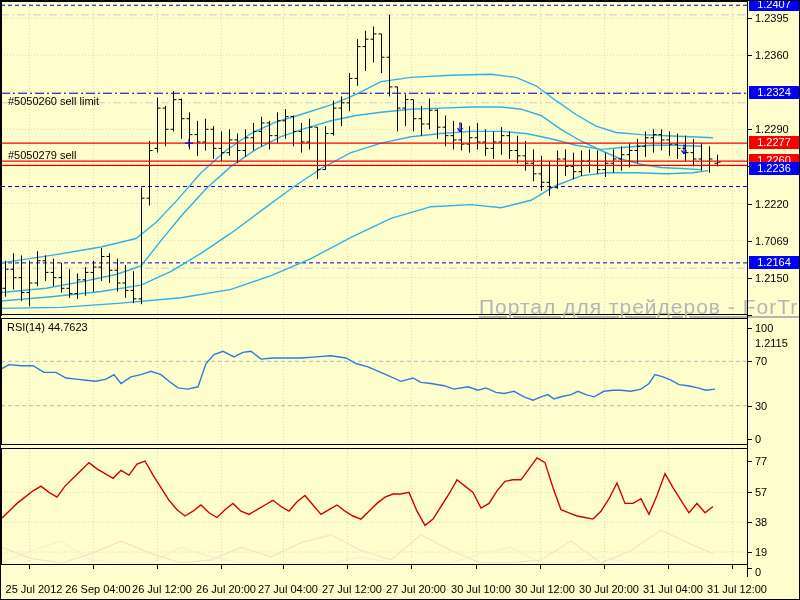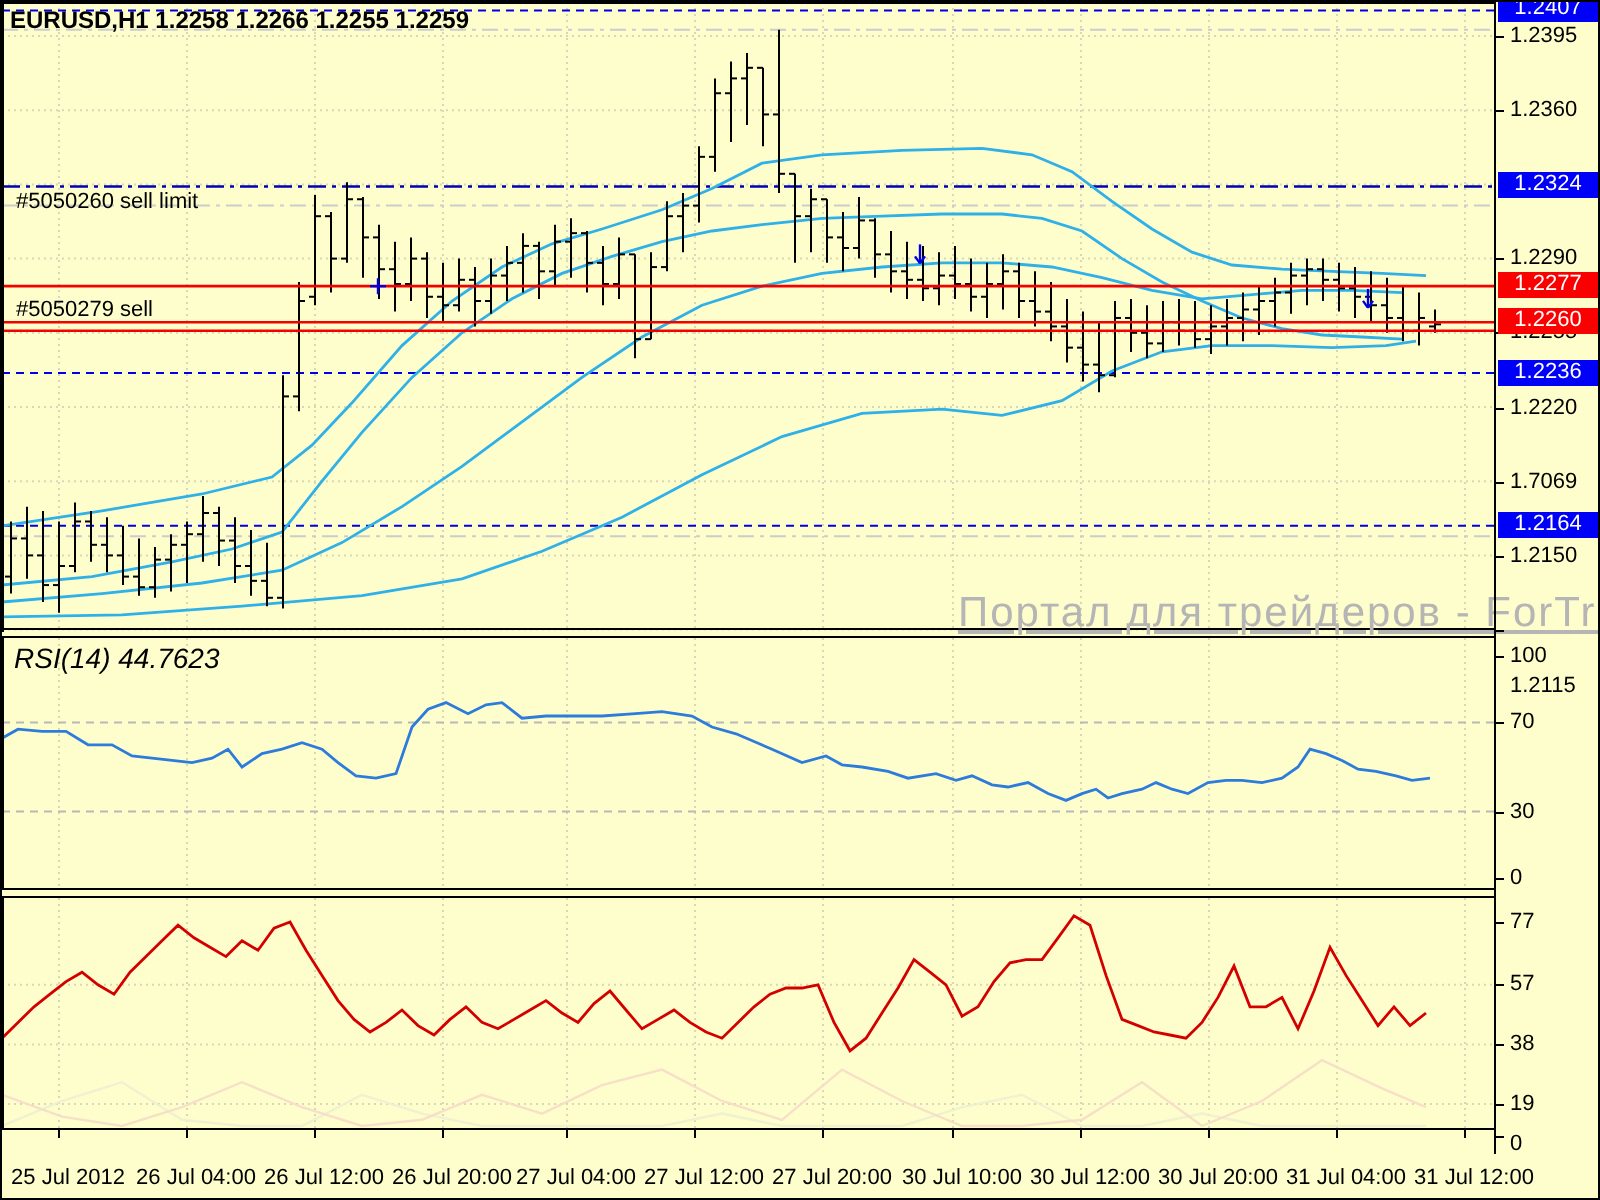--- a/index.html
+++ b/index.html
@@ -6,21 +6,21 @@
   .win{position:relative;width:800px;height:600px;background:#FEFECC;overflow:hidden;
        font-family:"Liberation Sans",sans-serif;box-sizing:border-box;border:1px solid #000;}
   svg{position:absolute;display:block;}
   #main-svg{left:0;top:0;}
   #rsi-svg{left:0;top:317px;}
   #adx-svg{left:0;top:447px;}
   .chart-title{position:absolute;left:4px;top:2px;font-size:12px;font-weight:bold;color:#000;white-space:nowrap;}
   .order-label{position:absolute;left:7px;font-size:11px;color:#000;white-space:nowrap;}
   #ol1{top:94px;}
   #ol2{top:148px;}
-  .ind-label{position:absolute;left:6px;font-size:14px;color:#000;white-space:nowrap;font-style:italic;}
+  .ind-label{position:absolute;left:6px;font-size:11px;color:#000;white-space:nowrap;}
   #rsi-label{top:320px;}
   #adx-label{top:450px;}
   .watermark{position:absolute;left:478px;top:294px;font-size:21px;color:#b5b5b5;
              text-decoration:underline;letter-spacing:1px;white-space:nowrap;z-index:1;}
   .axis-vline{position:absolute;left:746px;top:0;width:1px;height:576px;background:#000;z-index:2;}
   .price-axis{position:absolute;left:747px;top:0;width:53px;height:600px;z-index:3;}
   .plab{position:absolute;left:7px;font-size:11px;color:#000;white-space:nowrap;}
   .ptick{position:absolute;left:0;width:4px;height:1px;background:#000;}
   .pbadge{position:absolute;left:1px;width:50px;height:13px;font-size:11px;color:#fff;
           text-align:center;line-height:13px;}
@@ -398,21 +398,20 @@
       <line x1="0" y1="74.23" x2="746" y2="74.23" stroke="#D8D8B8" stroke-width="1" stroke-dasharray="1,2"></line>
       <line x1="0" y1="104.06" x2="746" y2="104.06" stroke="#D8D8B8" stroke-width="1" stroke-dasharray="1,2"></line>
       <polyline points="0,115.0 30,102.5 60,93.1 90,111.9 120,115.0 150,115.0 180,99.4 210,108.8 240,115.0 270,115.0 300,115.0 330,115.0 360,108.8 390,115.0 420,115.0 450,115.0 480,105.6 510,99.4 540,115.0 570,115.0 600,108.8 630,115.0 660,115.0 690,115.0 712,115.0" fill="none" stroke="#EDEFD0" stroke-width="1.2" opacity="0.9"></polyline>
       <polyline points="0,99.4 30,110.3 60,115.0 90,105.6 120,93.1 150,105.6 180,115.0 210,111.9 240,99.4 270,108.8 300,94.6 330,86.8 360,102.5 390,111.9 420,86.8 450,102.5 480,115.0 510,115.0 540,111.9 570,93.1 600,115.0 630,102.5 660,82.1 690,96.2 712,105.6" fill="none" stroke="#F6DCC8" stroke-width="1.2" opacity="0.9"></polyline>
       <polyline points="0,71.1 8,63.2 16,55.4 24,49.1 32,42.8 40,38.1 48,44.4 56,49.1 64,38.1 72,30.3 80,22.4 88,14.6 96,20.9 104,25.6 112,30.3 120,22.4 128,27.1 136,16.1 144,13.0 152,27.1 160,39.7 168,52.3 176,61.7 184,68.0 192,63.2 200,57.0 208,64.8 216,69.5 224,61.7 232,55.4 240,63.2 248,66.4 256,61.7 264,57.0 272,52.3 280,58.5 288,63.2 296,53.8 304,47.5 312,57.0 320,66.4 328,61.7 336,57.0 344,63.2 352,68.0 360,71.1 368,63.2 376,55.4 384,49.1 392,46.0 400,46.0 408,44.4 416,63.2 424,77.4 432,71.1 440,58.5 448,46.0 456,31.8 464,38.1 472,44.4 480,60.1 488,55.4 496,42.8 504,33.4 512,31.8 520,31.8 528,20.9 536,9.9 544,14.6 552,39.7 560,61.7 568,64.8 576,68.0 584,69.5 592,71.1 600,63.2 608,50.7 616,35.0 624,55.4 632,55.4 640,50.7 648,66.4 656,47.5 664,25.6 672,39.7 680,52.3 688,64.8 696,55.4 704,64.8 712,58.5" fill="none" stroke="#D40000" stroke-width="1.4" opacity="1"></polyline>
       <line x1="0" y1="0.5" x2="746" y2="0.5" stroke="#000" stroke-width="1"></line>
       <line x1="0" y1="116.5" x2="746" y2="116.5" stroke="#000" stroke-width="1"></line>
       <line x1="0.5" y1="0" x2="0.5" y2="117" stroke="#000" stroke-width="1"></line>
     </svg>
 
-  <div class="chart-title">EURUSD,H1 1.2258 1.2266 1.2255 1.2259</div>
   <div class="order-label" id="ol1">#5050260 sell limit</div>
   <div class="order-label" id="ol2">#5050279 sell</div>
   <div class="watermark">Портал для трейдеров - ForTrader.ru</div>
   <div class="ind-label" id="rsi-label">RSI(14) 44.7623</div>
 
   <div class="axis-vline"></div>
   <div class="price-axis" id="price-axis">
       <div class="ptick" style="top: 17px;"></div>
       <div class="plab" style="top: 11px;">1.2395</div>
       <div class="ptick" style="top: 54.1px;"></div>
@@ -426,21 +425,21 @@
       <div class="ptick" style="top: 239.6px;"></div>
       <div class="plab" style="top: 233.6px;">1.7069</div>
       <div class="ptick" style="top: 276.7px;"></div>
       <div class="plab" style="top: 270.7px;">1.2150</div>
       <div class="ptick" style="top: 313.8px;"></div>
       <div class="plab" style="top: 312px; margin-top: 24px;">1.2115</div>
       <div class="pbadge blue" style="top: -2.72px;">1.2407</div>
       <div class="pbadge blue" style="top: 85.26px;">1.2324</div>
       <div class="pbadge red" style="top: 135.08px;">1.2277</div>
       <div class="pbadge red" style="top: 153.1px;">1.2260</div>
-      <div class="pbadge blue" style="top: 179px;">1.2236</div>
+      <div class="pbadge blue" style="top: 161px;">1.2236</div>
       <div class="pbadge blue" style="top: 254.86px;">1.2164</div>
       <div class="ptick" style="top: 327px;"></div>
       <div class="plab" style="top: 321px;">100</div>
       <div class="ptick" style="top: 360.3px;"></div>
       <div class="plab" style="top: 354.3px;">70</div>
       <div class="ptick" style="top: 404.7px;"></div>
       <div class="plab" style="top: 398.7px;">30</div>
       <div class="ptick" style="top: 438px;"></div>
       <div class="plab" style="top: 432px;">0</div>
       <div class="ptick" style="top: 460px;"></div>
@@ -451,21 +450,21 @@
       <div class="plab" style="top: 515.23px;">38</div>
       <div class="ptick" style="top: 551.06px;"></div>
       <div class="plab" style="top: 545.06px;">19</div>
       <div class="ptick" style="top: 567px;"></div>
       <div class="plab" style="top: 565px;">0</div>
     </div>
   <div class="time-axis" id="time-axis">
       <div class="time-tick" style="left: 28px;"></div>
       <div class="time-label" style="left: 28px;">25 Jul 2012</div>
       <div class="time-tick" style="left: 92px;"></div>
-      <div class="time-label" style="left: 92px;">26 Jul 04:00</div>
+      <div class="time-label" style="left: 92px;">26 Sep 04:00</div>
       <div class="time-tick" style="left: 156px;"></div>
       <div class="time-label" style="left: 156px;">26 Jul 12:00</div>
       <div class="time-tick" style="left: 220px;"></div>
       <div class="time-label" style="left: 220px;">26 Jul 20:00</div>
       <div class="time-tick" style="left: 282px;"></div>
       <div class="time-label" style="left: 282px;">27 Jul 04:00</div>
       <div class="time-tick" style="left: 346px;"></div>
       <div class="time-label" style="left: 346px;">27 Jul 12:00</div>
       <div class="time-tick" style="left: 410px;"></div>
       <div class="time-label" style="left: 410px;">27 Jul 20:00</div>

